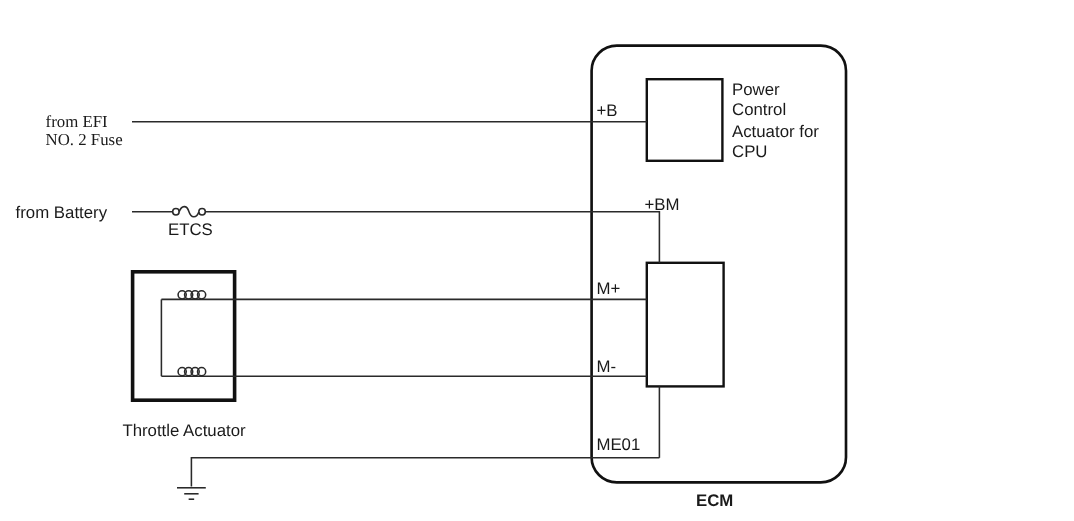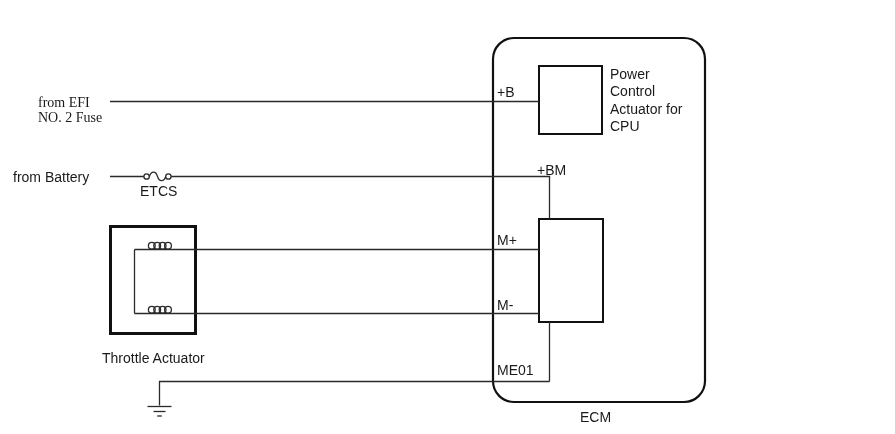--- a/index.html
+++ b/index.html
@@ -111,15 +111,15 @@
   <div class="t" style="left:497px;top:363px;">ME01</div>
 
   <div class="t blk" style="left:610px;top:66px;">
     <div>Power</div>
     <div>Control</div>
     <div>Actuator for</div>
     <div>CPU</div>
   </div>
 
 
-  <div class="t" style="left:580px;top:410px;">ECM</div>
+  <div class="t" style="left:580px;top:410px;font-weight:bold;">ECM</div>
 
 </div>
 
 </body></html>

